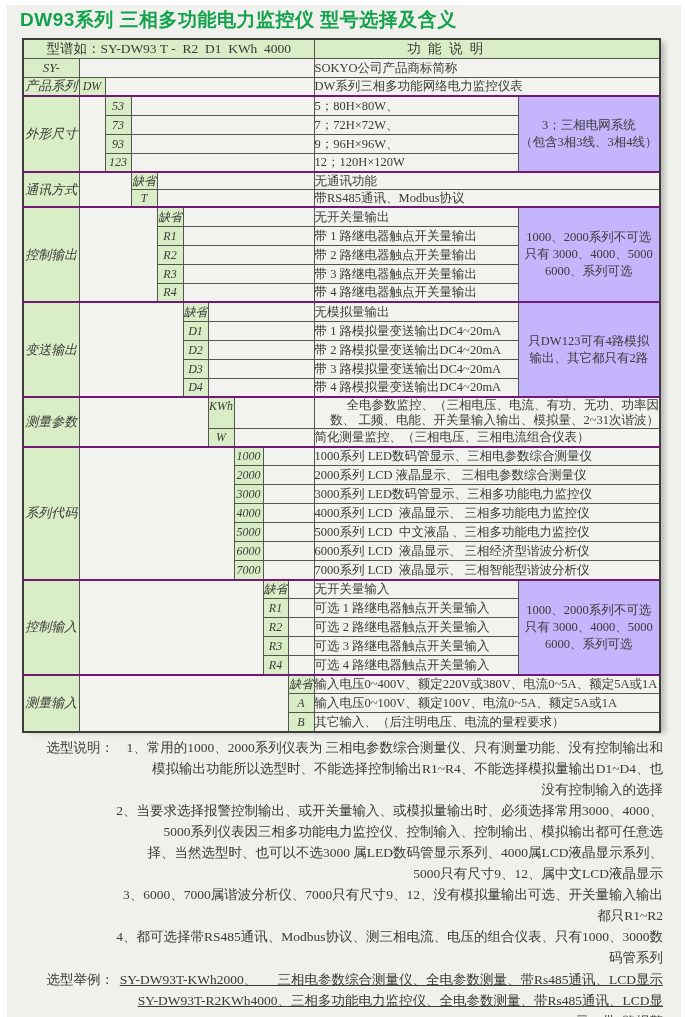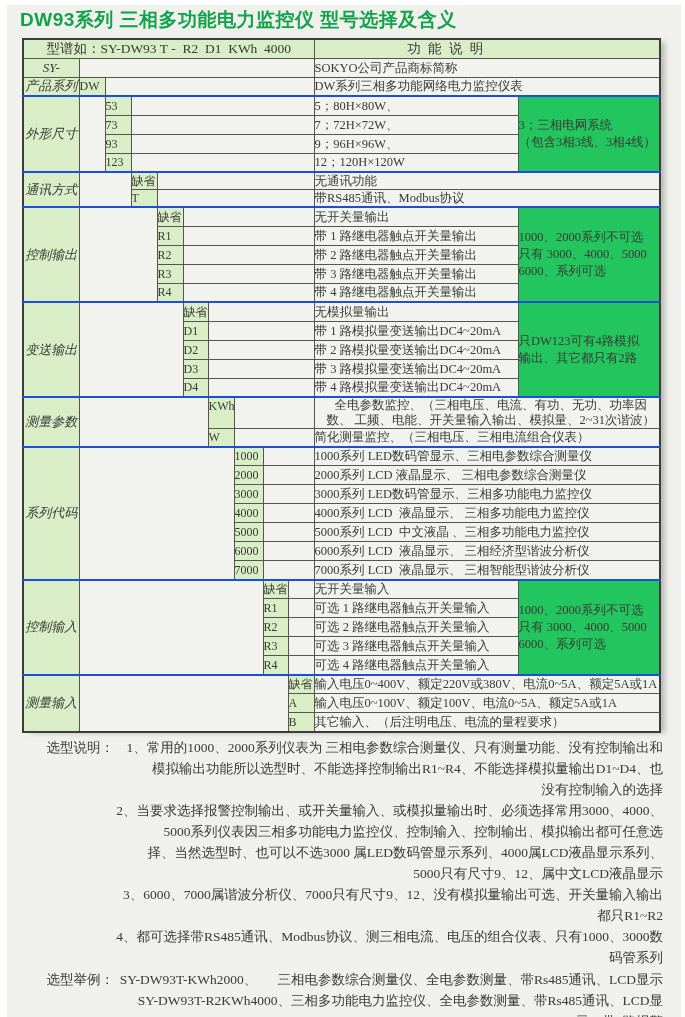--- a/index.html
+++ b/index.html
@@ -9,35 +9,35 @@
     font-weight:bold;font-size:19px;letter-spacing:0.5px;color:#12a24b;white-space:pre;}
   table.spec{position:absolute;left:22px;top:38px;border-collapse:collapse;table-layout:fixed;
     width:536px;border:2px solid #3c3c38;background:#f2f2ee;
     box-shadow:6px 2px 5px -2px rgba(90,90,85,.35);}
   td{border:1px solid #55544e;padding:0;font-size:12.5px;line-height:16px;
     overflow:hidden;vertical-align:middle;}
   tr{height:19px;}
   tr.h17{height:17px;}
   tr.h31{height:31px;}
   tr.h18{height:18px;}
-  tr.sec td{border-top:2px solid #1d4ed8;margin-left:32px;}
+  tr.sec td{border-top:2px solid #701a75;margin-left:32px;}
   td.cat{background:#d9edc7;text-align:center;font-size:13px;font-style:italic;}
-  td.code{background:#d9edc7;text-align:left;font-size:12px;}
+  td.code{background:#d9edc7;text-align:center;font-size:12px;font-style:italic;}
   td.desc{text-align:left;white-space:pre-wrap;font-size:12.5px;}
-  td.desc2{padding-left:8px;text-align:center;white-space:pre-wrap;font-size:12.5px;line-height:15px;}
-  td.note{font-size:12.5px;line-height:17px;background:#22c55e;}
+  td.desc2{padding-left:8px;text-align:right;white-space:pre-wrap;font-size:12.5px;line-height:15px;}
+  td.note{text-align:center;font-size:12.5px;line-height:17px;background:#c4b5fd;}
   td.hdrL{font-size:13.5px;text-align:center;white-space:pre;background:#d9edc7;}
   td.hdrR{font-size:13.5px;text-align:center;background:#d9edc7;padding-right:81px;letter-spacing:2px;}
   td.vtop{vertical-align:top;padding-top:0;}
   .bottom{position:absolute;left:38px;top:737px;width:625px;font-size:13.5px;line-height:21px;}
   .noterow{display:flex;align-items:flex-start;text-align:right;}
   .blabel{flex:none;width:76px;white-space:nowrap;}
   .bitems{flex:1 1 auto;width:545px;}
   .bitem{padding-left:27px;text-indent:-27px;white-space:pre-wrap;}
-  .ex{white-space:pre-wrap;}
+  .ex{white-space:pre-wrap;text-decoration:underline;}
   .exwrap{margin-top:1px;}
 </style>
 </head>
 <body>
 
 <div class="page"></div>
 
 <div class="title">DW93系列 三相多功能电力监控仪 型号选择及含义</div>
 
 <table class="spec">

